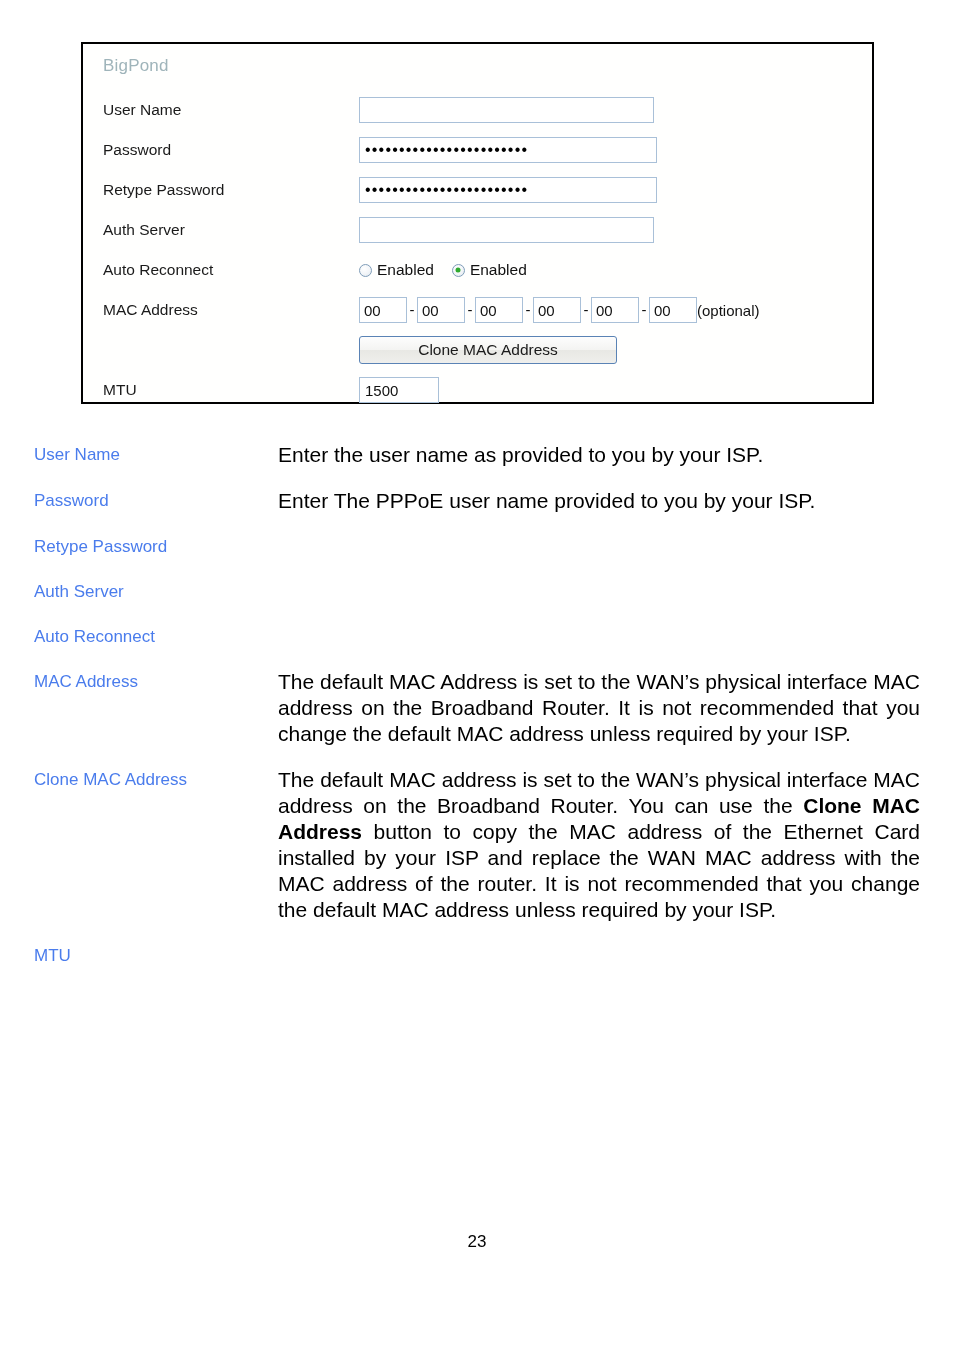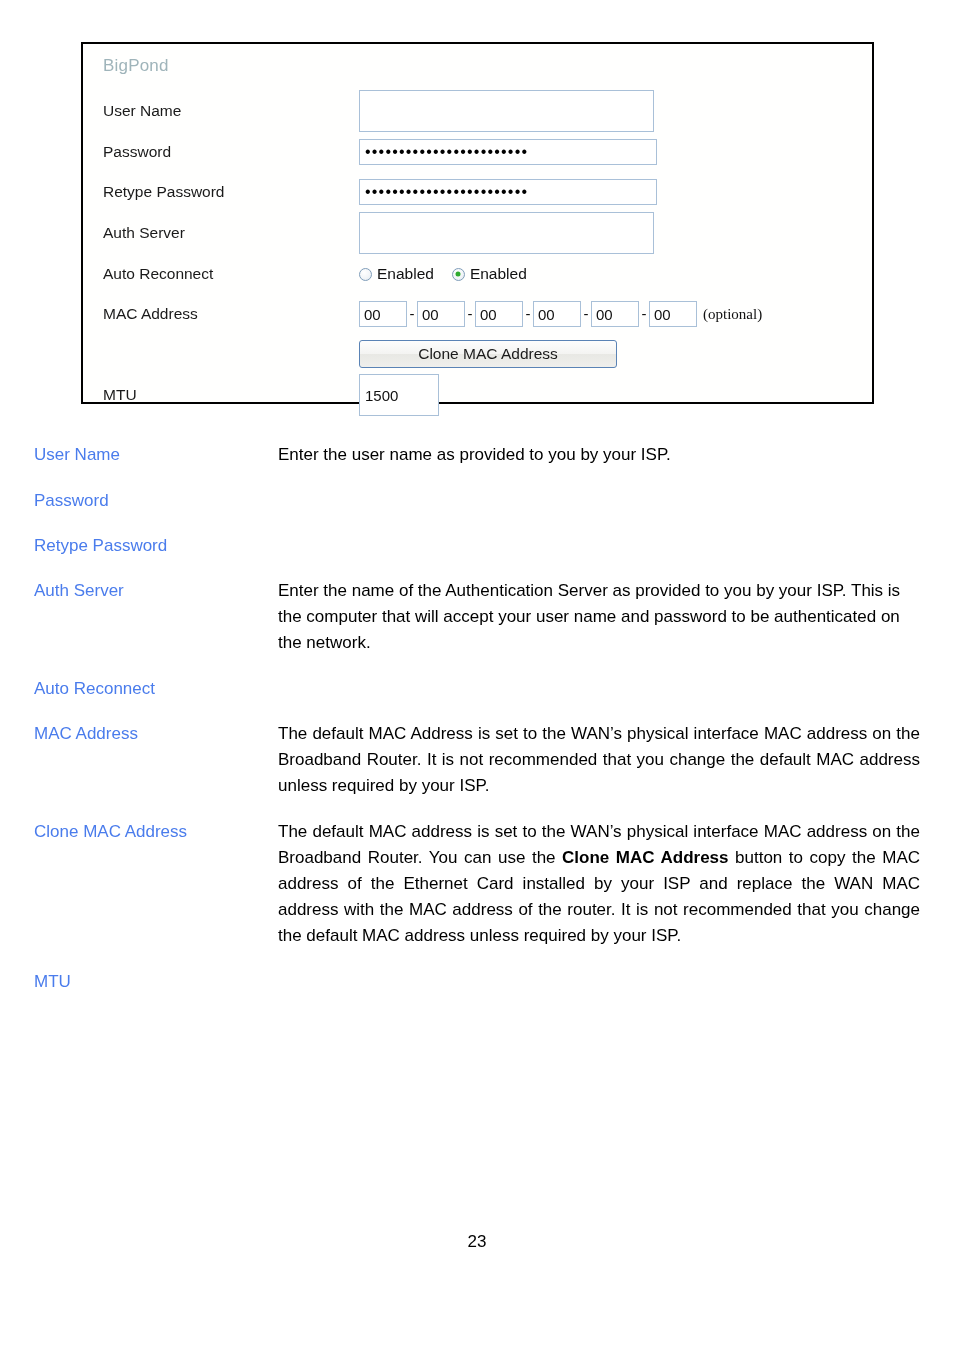--- a/index.html
+++ b/index.html
@@ -64,21 +64,21 @@
   .row-control {
     flex: 1 1 auto;
     display: flex;
     align-items: center;
   }
 
   
   .txt {
     border: 1px solid #a9c0d8;
     background: #ffffff;
-    height: 42px;
+    height: 26px;
     box-sizing: border-box;
     font-family: "Liberation Sans", sans-serif;
     font-size: 15px;
     color: #111;
     padding: 0 5px;
     outline: none;
     line-height: 24px;
   }
   .txt-wide { width: 295px; }
   .txt-mtu  { width: 80px; }
@@ -139,24 +139,22 @@
     outline: none;
   }
   .mac-sep {
     width: 10px;
     text-align: center;
     font-size: 15px;
     color: #111;
     line-height: 26px;
   }
   .mac-optional {
-    margin-left: 6px;
     font-size: 15px;
     color: #111;
-    font-family: Liberation Serif, serif;
   }
 
   
   .btn-clone {
     border: 1px solid #5a83b5;
     border-radius: 3px;
     background: linear-gradient(to bottom, #fdfdfd 0%, #f4f4f2 48%, #e8e8e4 52%, #efefec 100%);
     font-family: "Liberation Sans", sans-serif;
     font-size: 15.5px;
     color: #1a1a1a;
@@ -180,21 +178,21 @@
   }
   .def-term {
     width: 244px;
     flex: 0 0 auto;
     color: #4a7cec;
     font-size: 17px;
     line-height: 25px;
   }
   .def-desc {
     flex: 1 1 auto;
-    font-size: 17px;
+    font-size: 21px;
     line-height: 26px;
     color: #000;
   }
   .def-desc.justify { text-align: justify; }
   .def-desc b { font-weight: bold; }
 
   .page-number {
     position: absolute;
     left: 0;
     top: 1232px;
@@ -298,31 +296,31 @@
 
   <div class="def-entry">
     <div class="def-term">User Name</div>
     <div class="def-desc">
       <span>Enter the user name as provided to you by your ISP.</span>
     </div>
   </div>
 
   <div class="def-entry">
     <div class="def-term">Password</div>
+    <div class="def-desc">
+      <span>Enter The PPPoE user name provided to you by your ISP.</span>
+    </div>
   </div>
 
   <div class="def-entry">
     <div class="def-term">Retype Password</div>
   </div>
 
   <div class="def-entry">
     <div class="def-term">Auth Server</div>
-    <div class="def-desc">
-      <span>Enter the name of the Authentication Server as provided to you by your ISP. This is the computer that will accept your user name and password to be authenticated on the network.</span>
-    </div>
   </div>
 
   <div class="def-entry">
     <div class="def-term">Auto Reconnect</div>
   </div>
 
   <div class="def-entry">
     <div class="def-term">MAC Address</div>
     <div class="def-desc justify">
       <span>The default MAC Address is set to the WAN’s physical interface MAC address on the Broadband Router. It is not recommended that you change the default MAC address unless required by your ISP.</span>

